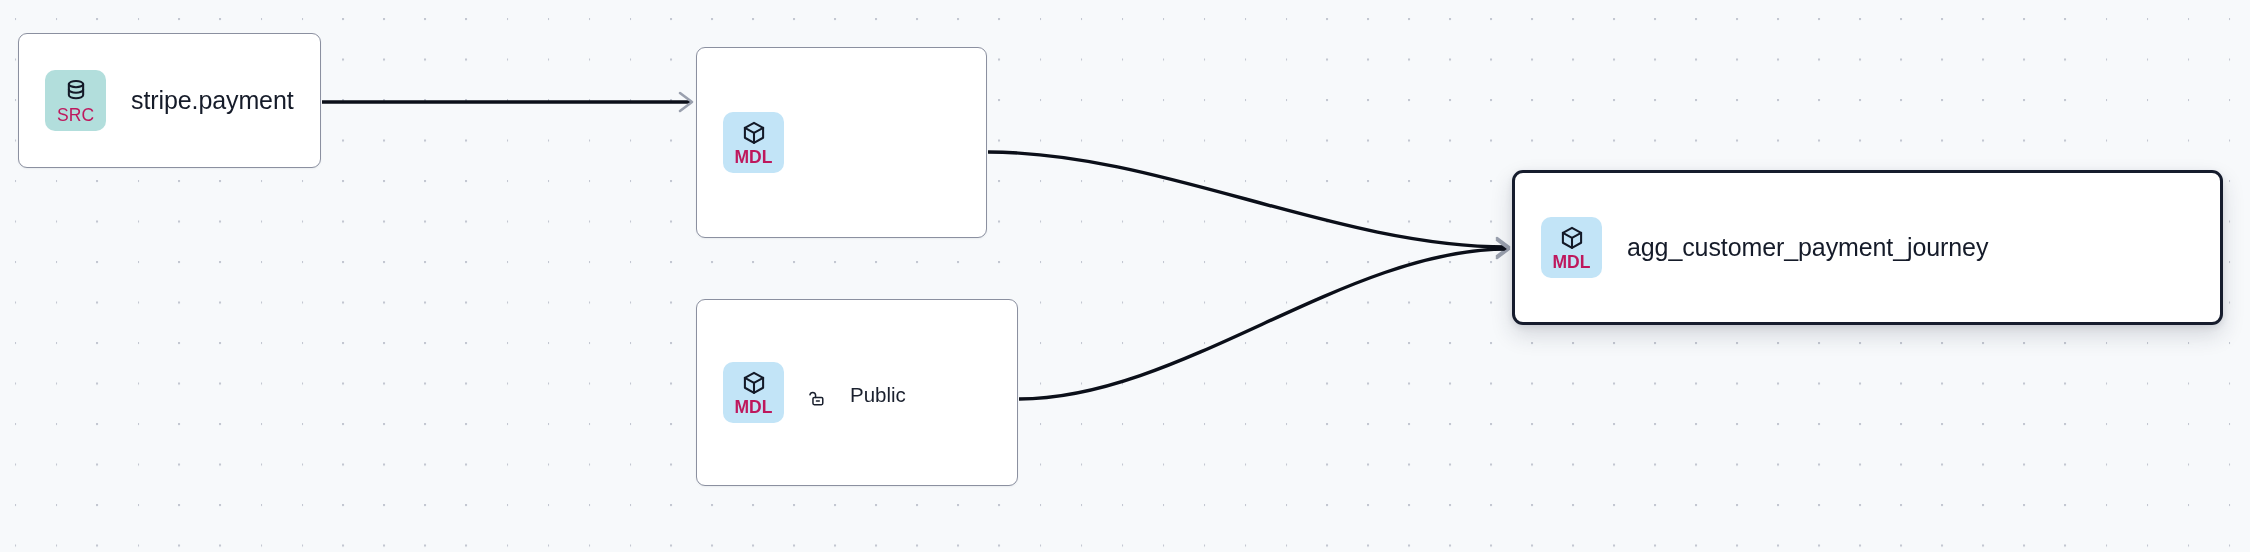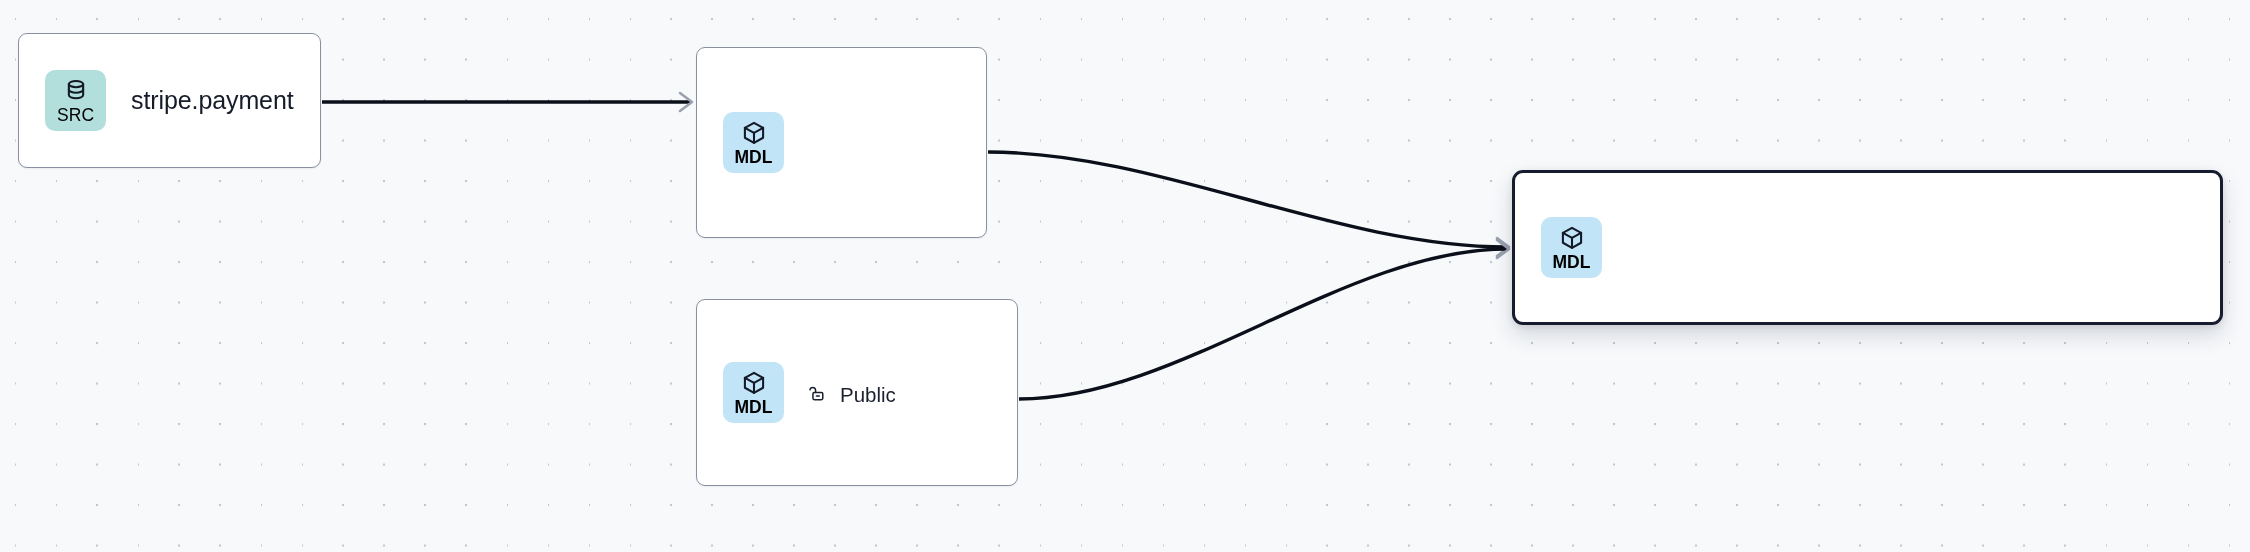--- a/index.html
+++ b/index.html
@@ -88,21 +88,21 @@
     margin-top: 1px;
   }
   .badge .glyph svg {
     display: block;
   }
   .badge .badge-text {
     font-family: "Liberation Sans", sans-serif;
     font-size: 17.5px;
     line-height: 1;
     letter-spacing: 0.1px;
-    color: #000000;
+    color: #be185d;
     margin-top: 2px;
   }
 
   .node-body {
     flex: 1 1 auto;
     min-width: 0;
     padding-left: 25px;
     padding-right: 18px;
     display: flex;
     flex-direction: column;
@@ -111,22 +111,22 @@
   .node-title {
     font-family: "Liberation Sans", sans-serif;
     font-size: 25px;
     line-height: 1.18;
     color: #151b29;
     white-space: nowrap;
     letter-spacing: -0.1px;
   }
   .node-sub {
     display: flex;
-    align-items: flex-start;
-    gap: 12px;
+    align-items: flex-end;
+    gap: 22px;
     margin-top: 5px;
     font-family: "Liberation Sans", sans-serif;
     font-size: 20.5px;
     line-height: 1.15;
     color: #1a202e;
     white-space: nowrap;
   }
   .node-sub .lock-glyph {
     display: inline-block;
     line-height: 0;
@@ -215,15 +215,18 @@
     <div class="badge mdl">
       <span class="glyph">
         <svg width="26" height="26" viewBox="0 0 24 24" fill="none" stroke="#131927" stroke-width="1.9" stroke-linecap="round" stroke-linejoin="round">
           <path d="M12 2.6 L20.4 7.2 V16.4 L12 21.1 L3.6 16.4 V7.2 Z"></path>
           <path d="M3.6 7.2 L12 11.9 L20.4 7.2"></path>
           <path d="M12 11.9 V21.1"></path>
         </svg>
       </span>
       <span class="badge-text">MDL</span>
     </div>
+    <div class="node-body">
+      <div class="node-title">agg_customer_payment_journey</div>
+    </div>
   </div>
 
 </div>
 
 </body></html>

